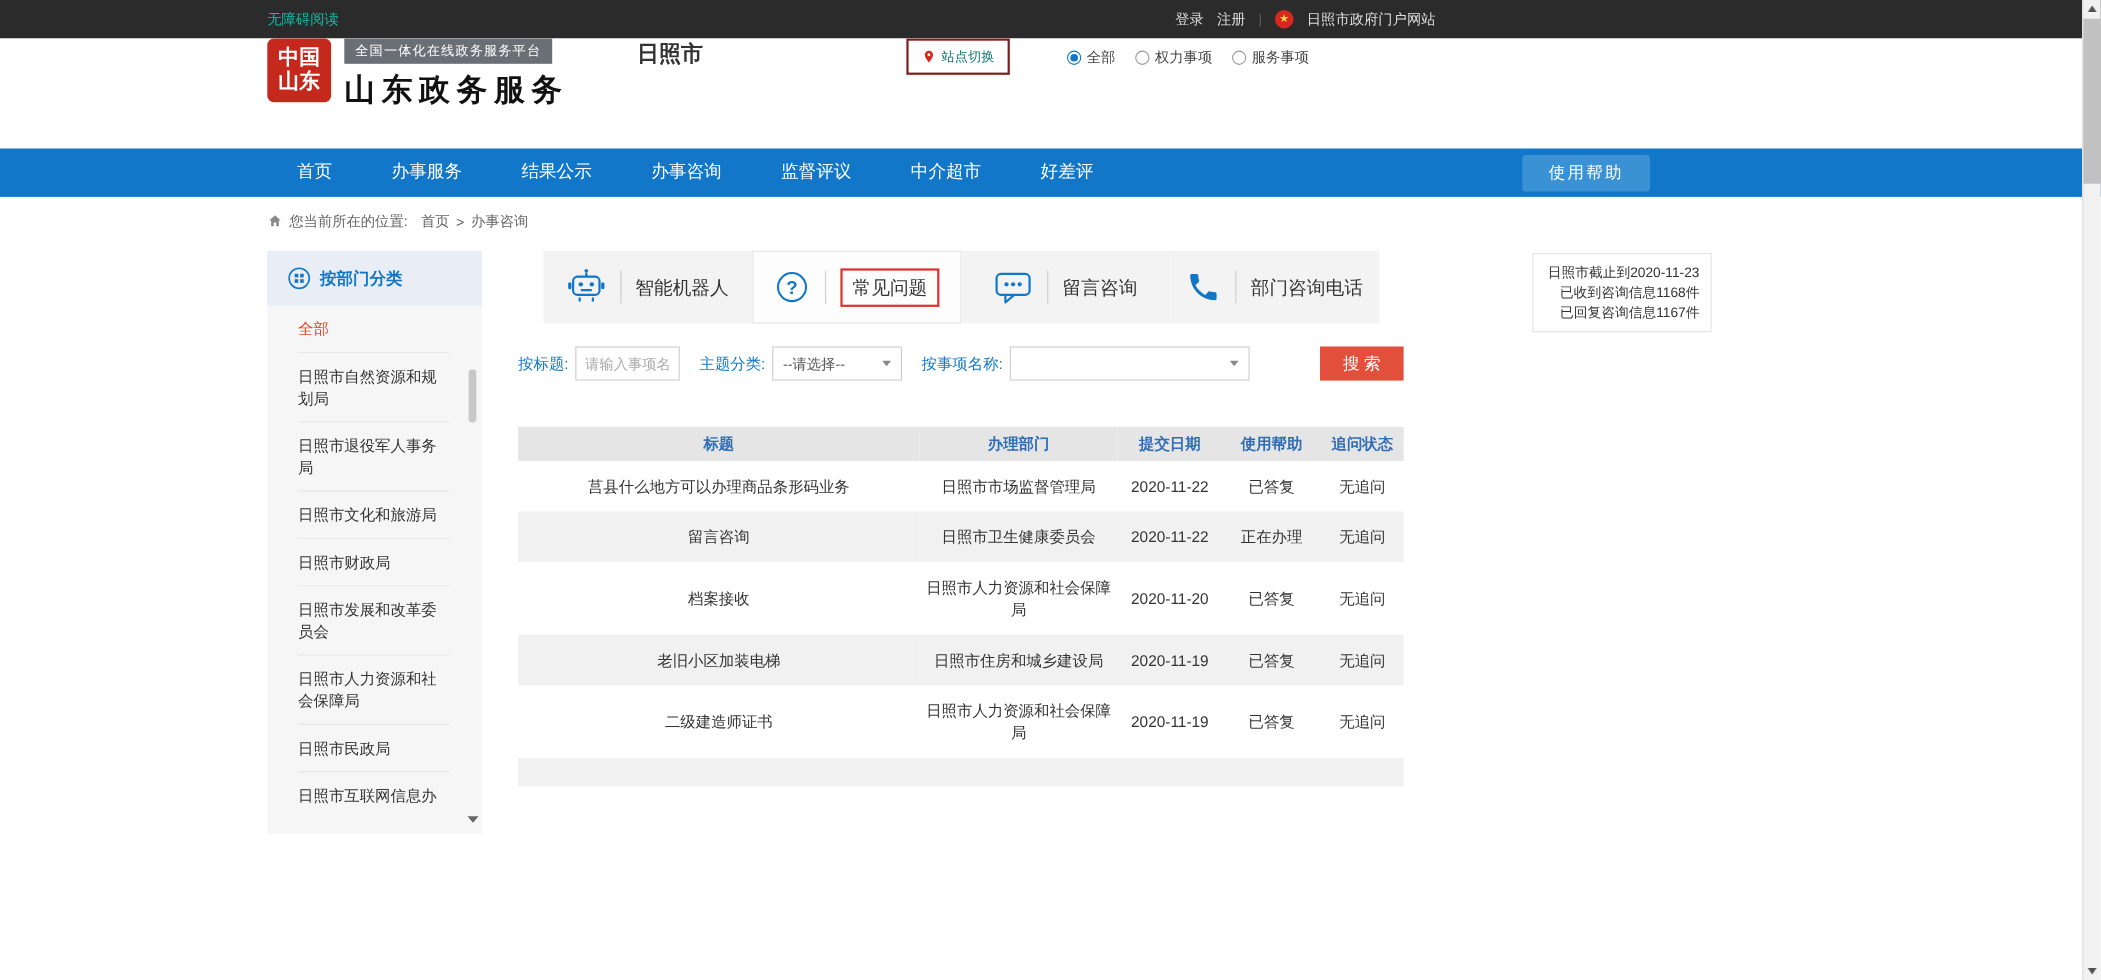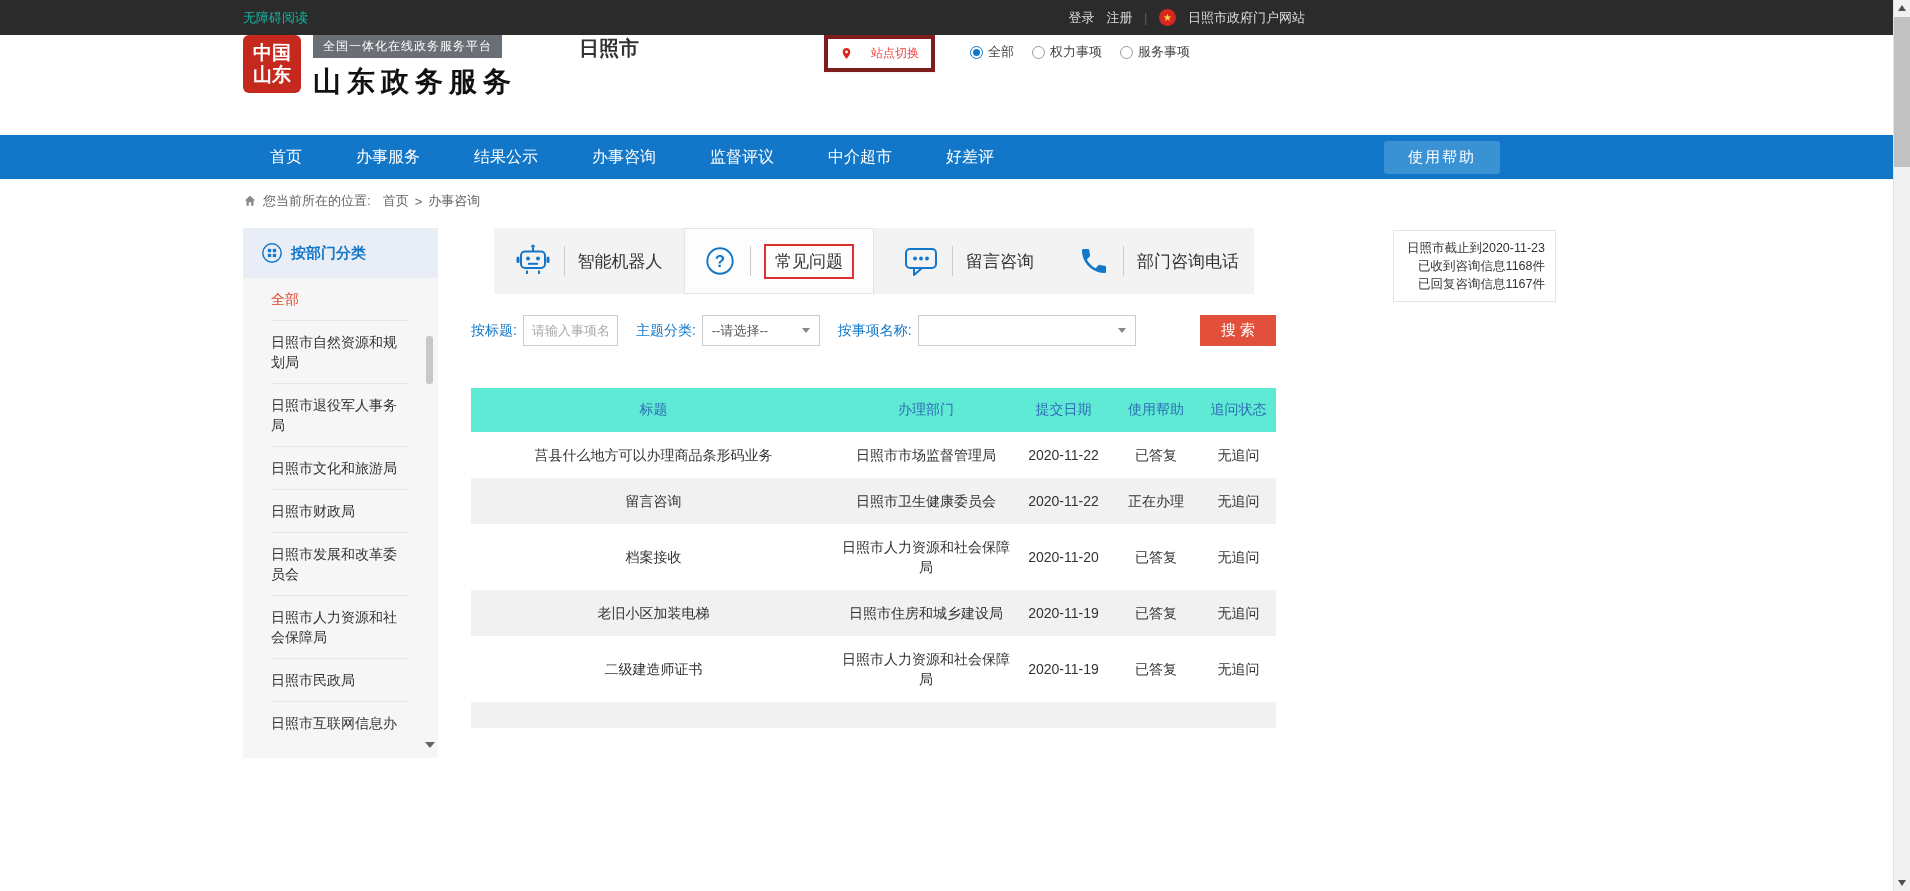--- a/index.html
+++ b/index.html
@@ -19,22 +19,22 @@
   .header { height:100px; background:#fff; }
   .header .shell { height:100%; display:flex; align-items:flex-start; }
   .seal { width:58px; height:58px; background:#c5281c; border-radius:6px; color:#fff;
     display:flex; flex-direction:column; align-items:center; justify-content:center;
     font-family:"Liberation Serif","DejaVu Serif",serif; font-weight:bold; font-size:19px; line-height:1.15; flex:none; }
   .brand-block { margin-left:12px; }
   .platform-badge { display:inline-block; background:#6a6f76; color:#fff; font-size:12px;
     padding:3px 10px; letter-spacing:1px; }
   .brand-title { font-size:28px; font-weight:bold; color:#111; letter-spacing:6px; margin-top:5px; }
   .city-name { font-size:20px; font-weight:bold; color:#333; margin-left:62px; }
-  .site-switch { margin-left:185px; display:flex; align-items:center; gap:18px; border:4px solid #7f1d1d;
-    background:#fff; padding:6px 12px; font-size:12px; color:#ef4444; cursor:pointer; box-shadow:0 1px 2px rgba(0,0,0,.06); }
+  .site-switch { margin-left:185px; display:flex; align-items:center; gap:5px; border:2px solid #7f1d1d;
+    background:#fff; padding:6px 12px; font-size:12px; color:#0f766e; cursor:pointer; box-shadow:0 1px 2px rgba(0,0,0,.06); }
   .search-block { margin-left:auto; margin-right:251px; width:335px; }
   .search-box { position:relative; }
   .search-box input { width:100%; height:37px; border:1px solid #ccc; padding:0 36px 0 10px;
     font-size:13px; color:#333; outline:none; font-family:inherit; }
   .search-box input::placeholder { color:#aaa; }
   .search-glass { position:absolute; right:8px; top:9px; cursor:pointer; }
   .radio-row { display:flex; align-items:center; gap:18px; margin-top:8px; font-size:13px; color:#444; }
   .radio-item { display:flex; align-items:center; gap:5px; cursor:pointer; }
   .radio { width:13px; height:13px; border-radius:50%; border:1px solid #999; background:#fff;
     display:inline-block; position:relative; flex:none; }
@@ -90,22 +90,22 @@
     justify-content:space-between; padding:0 9px; font-size:13px; color:#555; cursor:pointer; }
   .f-select.w1 { width:118px; }
   .f-select.w2 { width:218px; }
   .caret { width:0; height:0; border-left:4px solid transparent; border-right:4px solid transparent;
     border-top:5px solid #888; margin-left:6px; flex:none; }
   .search-btn { margin-left:auto; width:76px; height:31px; background:#e2503c; border:none; color:#fff;
     font-size:15px; cursor:pointer; font-family:inherit; }
 
   
   table.consult { width:100%; border-collapse:collapse; margin-top:42px; table-layout:fixed; }
-  table.consult thead th { background:#5eead4; color:#2f6db5; font-size:14px; font-weight:normal;
-    height:44px; text-align:center; }
+  table.consult thead th { background:#e5e5e5; color:#2f6db5; font-size:14px; font-weight:bold;
+    height:31px; text-align:center; }
   table.consult tbody td { font-size:14px; color:#333; padding:13px 4px; text-align:center; line-height:20px; }
   table.consult tbody tr:nth-child(even) { background:#f1f1f1; }
   td.c-title { text-align:left; padding-left:16px; cursor:pointer; }
   td.c-dept { text-align:left; padding-right:2px; }
   tr.partial td { padding:0; height:17px; }
 
   
   .v-scrollbar { position:fixed; top:0; right:0; width:17px; height:891px; background:#f1f1f1;
     z-index:99; border-left:1px solid #e2e2e2; }
   .v-scrollbar .up { position:absolute; top:5px; left:4px; width:0; height:0;

